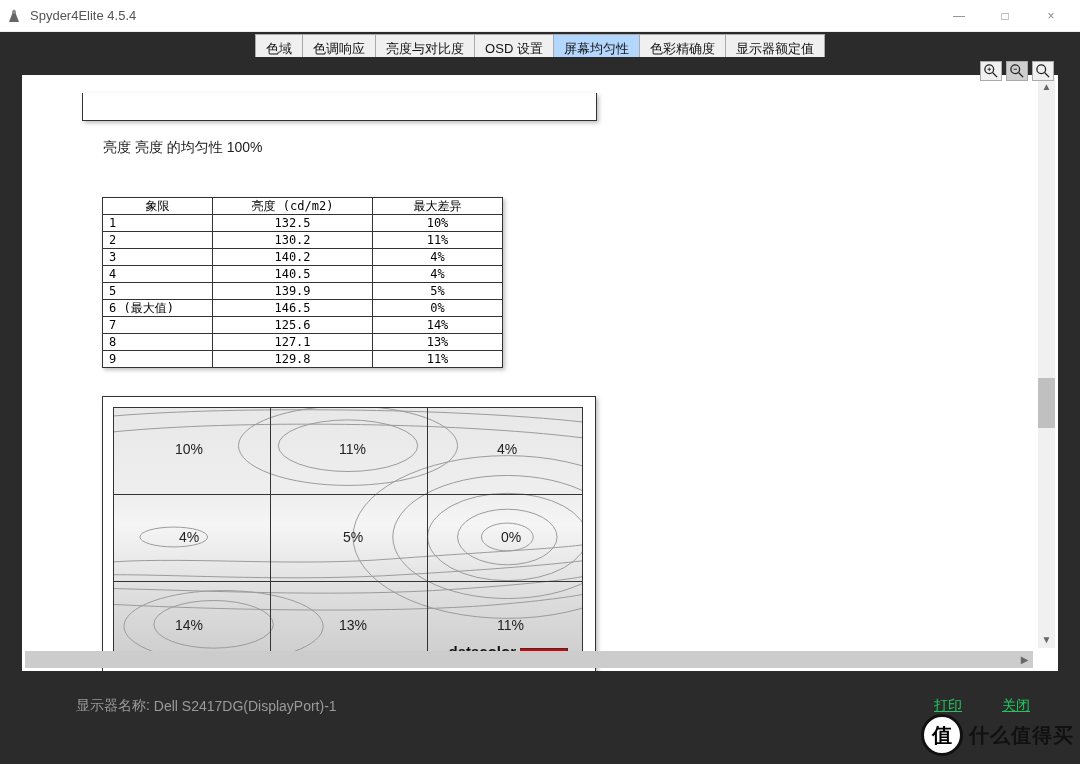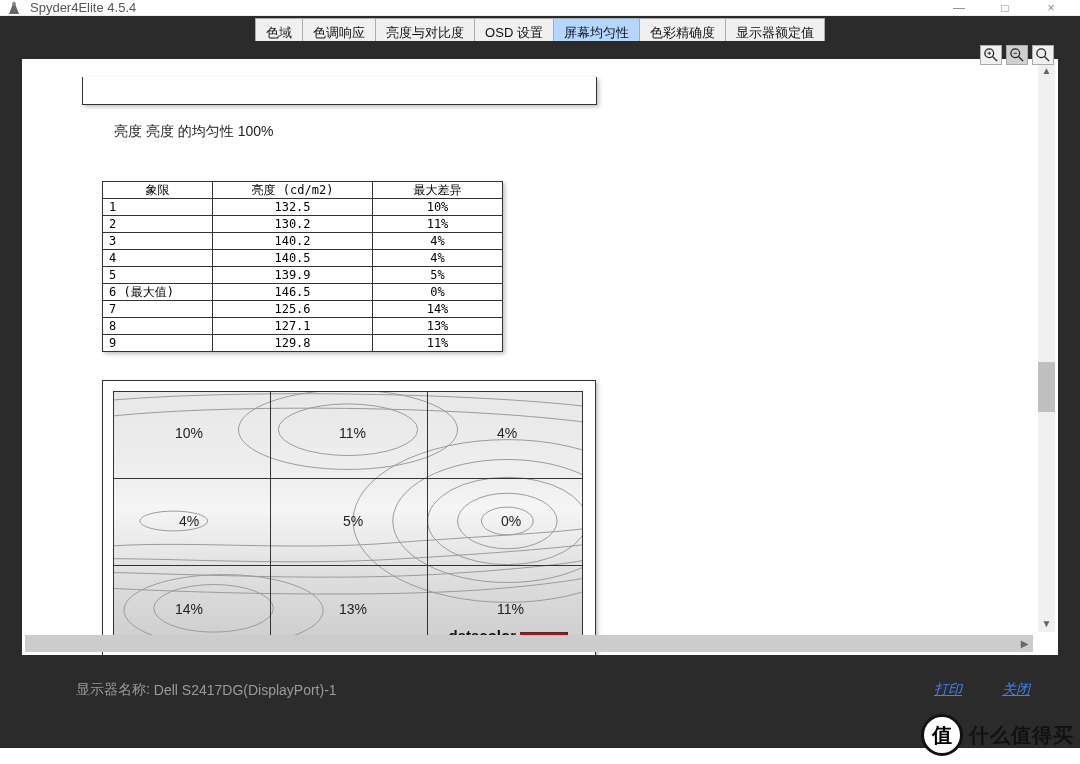--- a/index.html
+++ b/index.html
@@ -9,21 +9,21 @@
     font-size: 12px;
     background: #fff;
     width: 1080px;
     height: 764px;
     overflow: hidden;
     position: relative;
   }
 
   
   .titlebar {
-    height: 16px;
+    height: 32px;
     background: #ffffff;
     display: flex;
     align-items: center;
     padding: 0 6px;
     border-bottom: 1px solid #eee;
   }
   .titlebar .app-icon {
     width: 16px; height: 16px;
     margin-right: 8px;
     display: flex; align-items: center; justify-content: center;
@@ -137,21 +137,21 @@
     height: 28px;
     border-left: 1px solid #333;
     border-right: 1px solid #333;
     border-bottom: 1px solid #333;
     box-shadow: 2px 2px 4px rgba(0,0,0,0.25);
     margin-bottom: 18px;
   }
 
   .section-title {
     font-size: 14px;
-    margin: 0 0 12px 32px;
+    margin: 0 0 12px 21px;
     color: #222;
   }
 
   table.data {
     border-collapse: collapse;
     margin-left: 20px;
     font-family: "SimSun", monospace;
     font-size: 12px;
     box-shadow: 2px 2px 4px rgba(0,0,0,0.25);
     margin-top: 40px;
@@ -229,21 +229,21 @@
     align-items: center;
   }
   .status-line .right {
     margin-left: auto;
     display: flex;
     align-items: center;
     gap: 40px;
     color: #1f8bc9;
     padding-right: 26px;
   }
-  .status-line .right .el { color: #3b82f6; text-decoration: underline; font-style: italic; }
+  .status-line .right .el { color: #22c55e; text-decoration: underline; }
 
   
   .watermark {
     position: absolute;
     right: 6px;
     bottom: 8px;
     display: flex;
     align-items: center;
     gap: 6px;
     z-index: 20;

